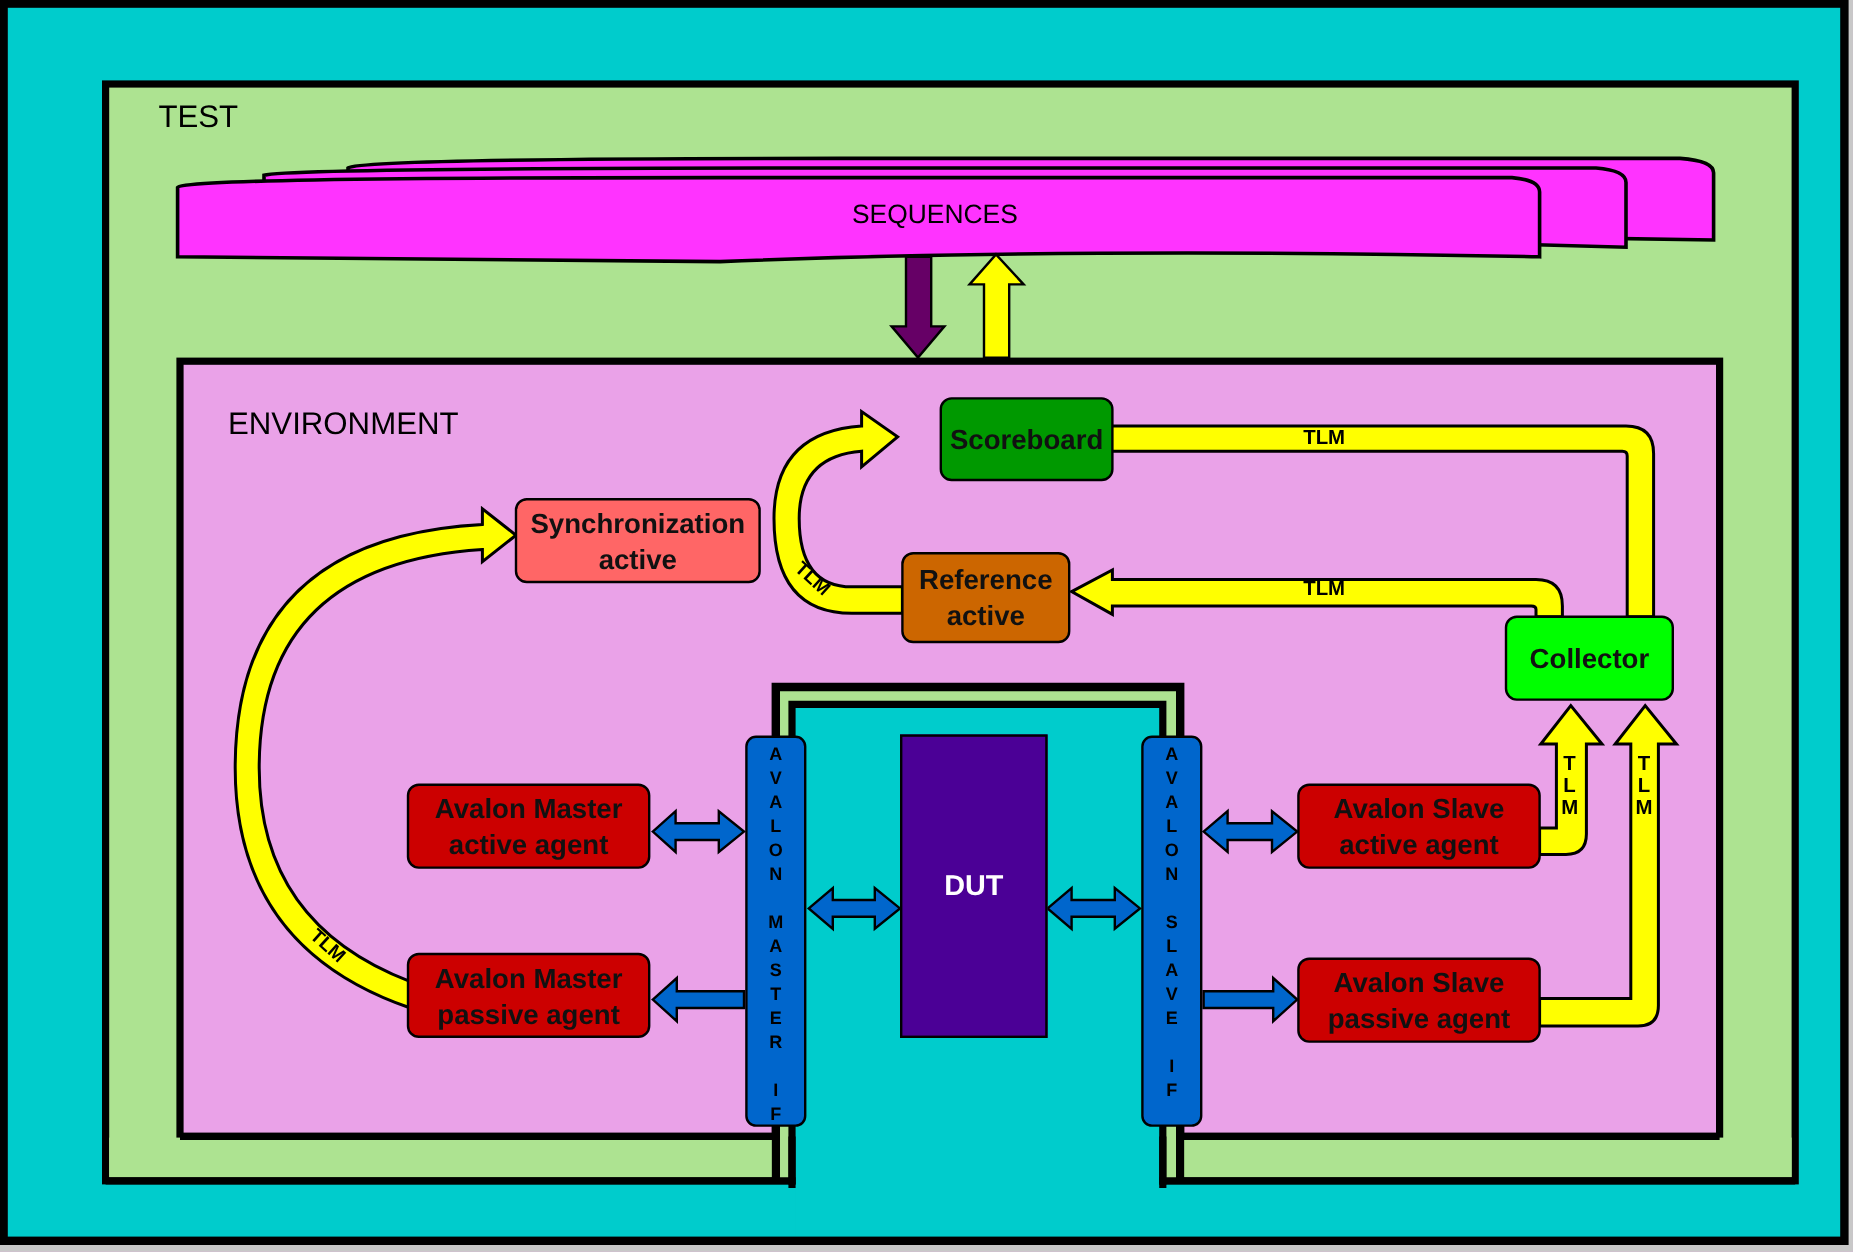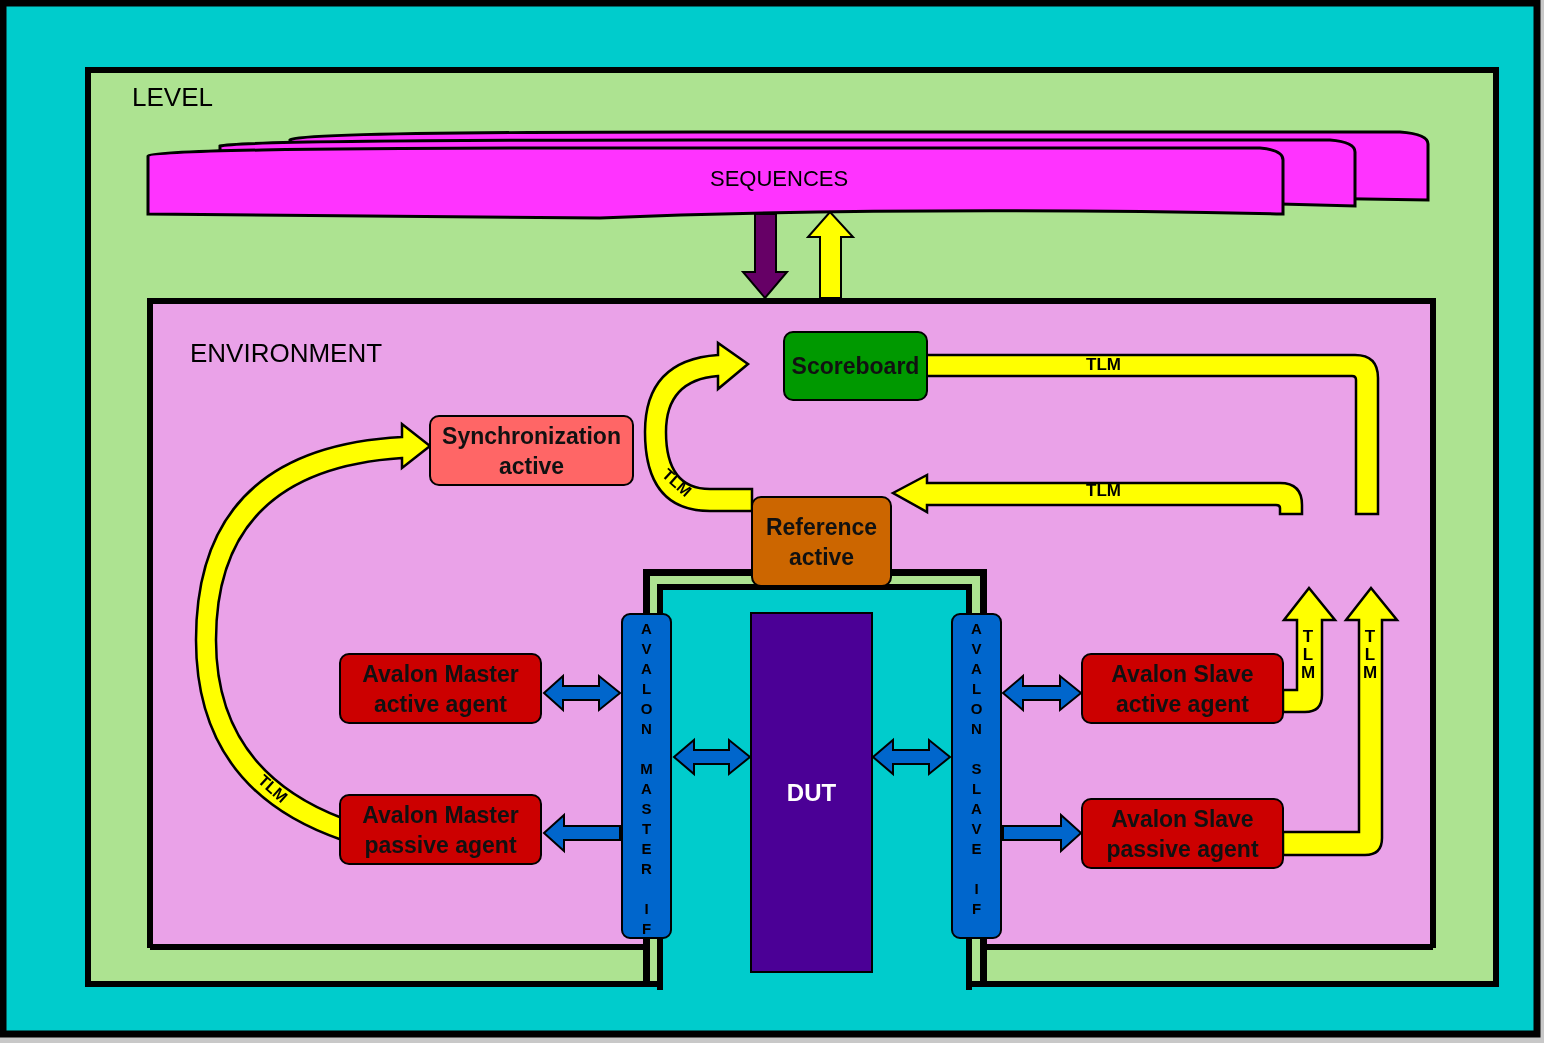--- a/index.html
+++ b/index.html
@@ -63,60 +63,63 @@
   <path d="M 1283 832 L 1359 832 L 1359 620 L 1346 620 L 1371 588 L 1397 620 L 1382 620 L 1382 838 Q 1382 855 1365 855 L 1283 855 Z" fill="#ffff00" stroke="#000" stroke-width="2.5"></path>
 
   <path d="M 544 693 L 563 676 L 563 686 L 599 686 L 599 676 L 620 693 L 599 710 L 599 700 L 563 700 L 563 710 Z" fill="#0066cc" stroke="#000" stroke-width="2"></path>
   <path d="M 544 833 L 564 815 L 564 826 L 620 826 L 620 840 L 564 840 L 564 851 Z" fill="#0066cc" stroke="#000" stroke-width="2"></path>
   <path d="M 674 757 L 694 740 L 694 750 L 729 750 L 729 740 L 750 757 L 729 774 L 729 764 L 694 764 L 694 774 Z" fill="#0066cc" stroke="#000" stroke-width="2"></path>
   <path d="M 873 757 L 893 740 L 893 750 L 929 750 L 929 740 L 950 757 L 929 774 L 929 764 L 893 764 L 893 774 Z" fill="#0066cc" stroke="#000" stroke-width="2"></path>
   <path d="M 1003 693 L 1023 676 L 1023 686 L 1060 686 L 1060 676 L 1081 693 L 1060 710 L 1060 700 L 1023 700 L 1023 710 Z" fill="#0066cc" stroke="#000" stroke-width="2"></path>
   <path d="M 1003 826 L 1061 826 L 1061 815 L 1081 833 L 1061 851 L 1061 840 L 1003 840 Z" fill="#0066cc" stroke="#000" stroke-width="2"></path>
 </svg>
 
-<div class="lbl" style="left:132px;top:82px;font-size:26px;">LEVEL</div>
+<div class="lbl" style="left:132px;top:82px;font-size:26px;">TEST</div>
 <div class="lbl" style="left:710px;top:166px;font-size:22px;font-weight:normal;">SEQUENCES</div>
 <div class="lbl" style="left:190px;top:338px;font-size:26px;">ENVIRONMENT</div>
 
 <div class="lbl" style="left:1086px;top:355px;font-size:17px;font-weight:bold;">TLM</div>
 <div class="lbl" style="left:1086px;top:481px;font-size:17px;font-weight:bold;">TLM</div>
 <div class="lbl" style="left:660px;top:474px;font-size:16px;font-weight:bold;transform:rotate(42deg);">TLM</div>
 <div class="lbl" style="left:256px;top:780px;font-size:16px;font-weight:bold;transform:rotate(42deg);">TLM</div>
 <div class="lbl" style="left:1301px;top:628px;font-size:17px;font-weight:bold;width:14px;line-height:18px;white-space:normal;word-break:break-all;text-align:center;">TLM</div>
 <div class="lbl" style="left:1363px;top:628px;font-size:17px;font-weight:bold;width:14px;line-height:18px;white-space:normal;word-break:break-all;text-align:center;">TLM</div>
 
 <div class="box" style="left:747px;top:331px;width:145px;height:70px;background:#009900;margin-left:36px;">
   <span>Scoreboard</span>
 </div>
 <div class="box" style="left:429px;top:415px;width:205px;height:71px;background:#ff6666;flex-direction:column;">
   <span>Synchronization</span>
   <span>active</span>
 </div>
-<div class="box" style="left:751px;top:460px;width:141px;height:91px;background:#cc6600;flex-direction:column;margin-top:36px;">
+<div class="box" style="left:751px;top:460px;width:141px;height:76px;background:#cc6600;flex-direction:column;">
   <span>Reference</span>
   <span>active</span>
+</div>
+<div class="box" style="left:1254px;top:513px;width:141px;height:71px;background:#00ff00;">
+  <span>Collector</span>
 </div>
 <div class="box" style="left:339px;top:653px;width:203px;height:71px;background:#cc0000;flex-direction:column;">
   <span>Avalon Master</span>
   <span>active agent</span>
 </div>
 <div class="box" style="left:339px;top:794px;width:203px;height:71px;background:#cc0000;flex-direction:column;">
   <span>Avalon Master</span>
   <span>passive agent</span>
 </div>
 <div class="box" style="left:1081px;top:653px;width:203px;height:71px;background:#cc0000;flex-direction:column;">
   <span>Avalon Slave</span>
   <span>active agent</span>
 </div>
 <div class="box" style="left:1081px;top:798px;width:203px;height:71px;background:#cc0000;flex-direction:column;">
   <span>Avalon Slave</span>
   <span>passive agent</span>
 </div>
 
-<div class="box" style="left:750px;top:612px;width:123px;height:361px;background:#4b0096;border-radius:0;color:#fff;font-size:24px;">
+<div class="box" style="left:750px;top:612px;width:123px;height:253px;background:#4b0096;border-radius:0;color:#fff;font-size:24px;">
   <span>DUT</span>
 </div>
 
 <div class="vif" id="master-if" style="left:621px;top:613px;width:51px;height:326px;">
       <span>A</span>
       <span>V</span>
       <span>A</span>
       <span>L</span>
       <span>O</span>
       <span>N</span>

